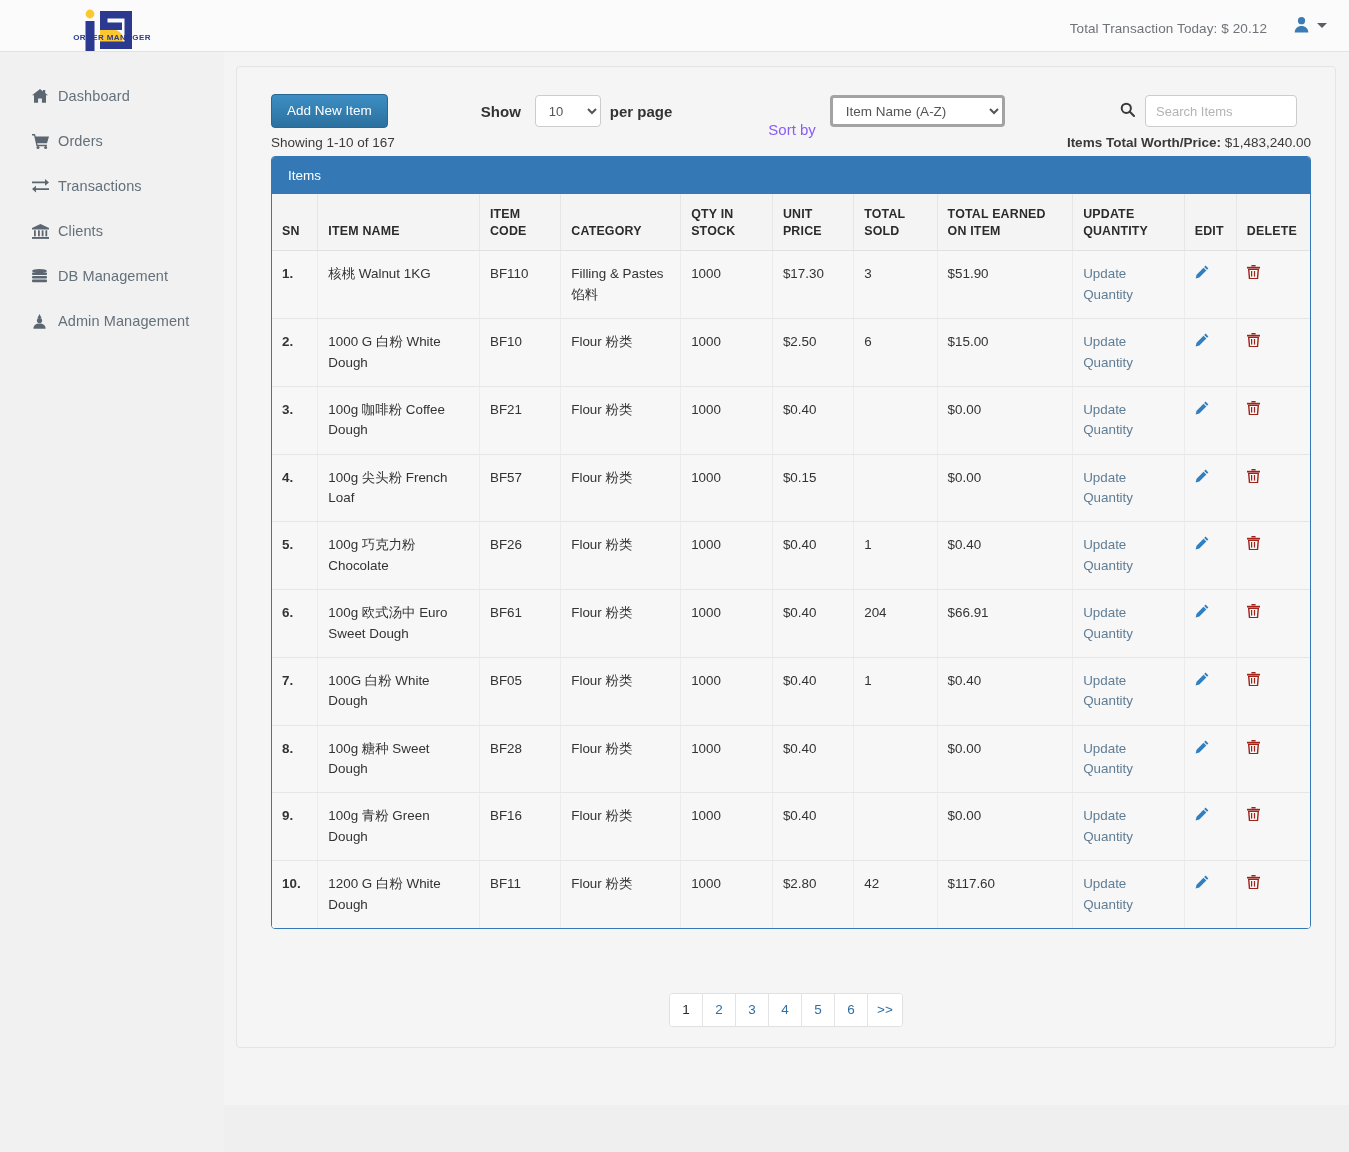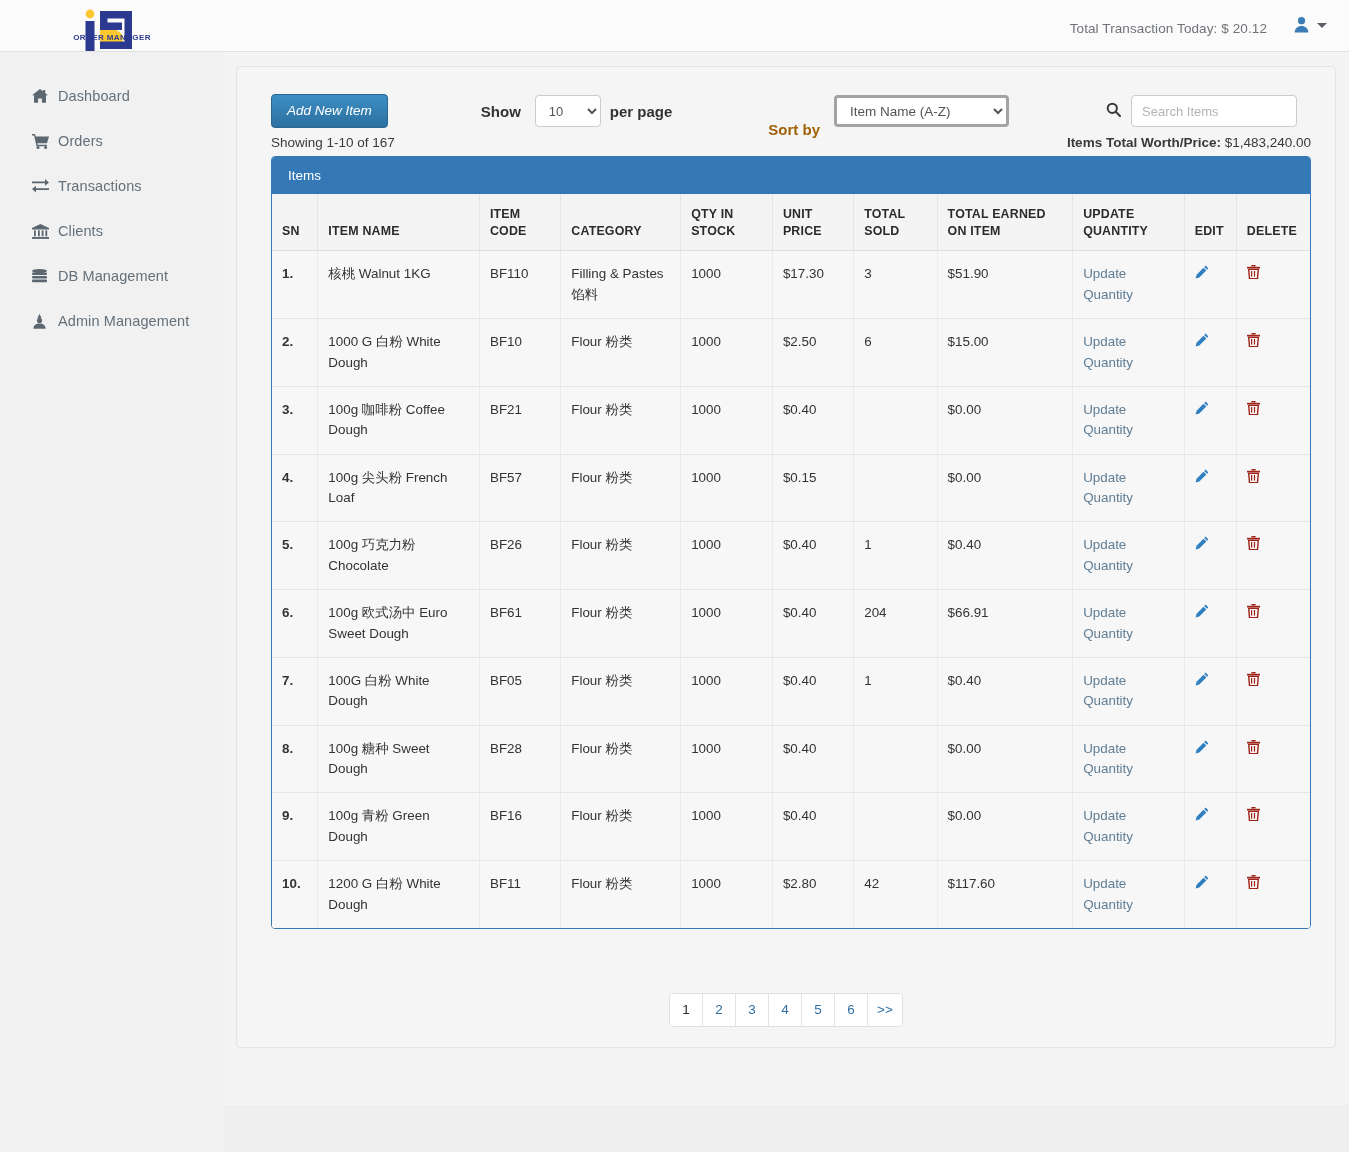--- a/index.html
+++ b/index.html
@@ -102,57 +102,56 @@
   .btn-add {
     background: #2e7ab0;
     background-image: linear-gradient(#3d8ec4, #2b709f);
     border: 1px solid #2a6894;
     color: #fff;
     font-size: 13.5px; font-weight: normal;
     padding: 9px 15px;
     border-radius: 4px;
     cursor: pointer;
     line-height: 1;
-    font-style: italic;
   }
   .lbl-show {
     margin-left: 93px;
     font-size: 15px; font-weight: bold; color: #333;
   }
   .sel-perpage {
     margin-left: 14px;
     width: 66px; height: 32px;
     font-size: 13px; color: #555;
     border: 1px solid #ccc; border-radius: 4px;
     background: #fff; padding-left: 9px;
     font-family: "Liberation Sans", sans-serif;
   }
   .lbl-perpage {
     margin-left: 9px;
     font-size: 15px; font-weight: bold; color: #333;
   }
   .lbl-sortby {
     margin-left: 96px;
-    font-size: 15px; font-weight: bold; color: #a16207; margin-top: 36px;
+    font-size: 15px; font-weight: normal; color: #8b5cf6; margin-top: 36px;
   }
   .sel-sort {
     margin-left: 14px;
     width: 175px; height: 32px;
     font-size: 13.5px; color: #555;
     border: 3px solid #a3a3a3; border-radius: 4px;
     background: #fff; padding-left: 9px;
     font-family: "Liberation Sans", sans-serif;
   }
   .search-wrap {
     margin-left: auto; display: flex; align-items: center; gap: 10px;
     padding-right: 16px;
   }
   .search-ico { color: #444; font-size: 15px; font-weight: bold; }
   .inp-search {
-    width: 166px; height: 32px;
+    width: 152px; height: 32px;
     border: 1px solid #ccc; border-radius: 4px;
     background: #fff; padding-left: 10px;
     font-size: 13px; color: #555;
     font-family: "Liberation Sans", sans-serif;
   }
   .inp-search::placeholder { color: #b3b3b3; }
 
   
   .summary {
     display: flex; justify-content: space-between; align-items: flex-end;

